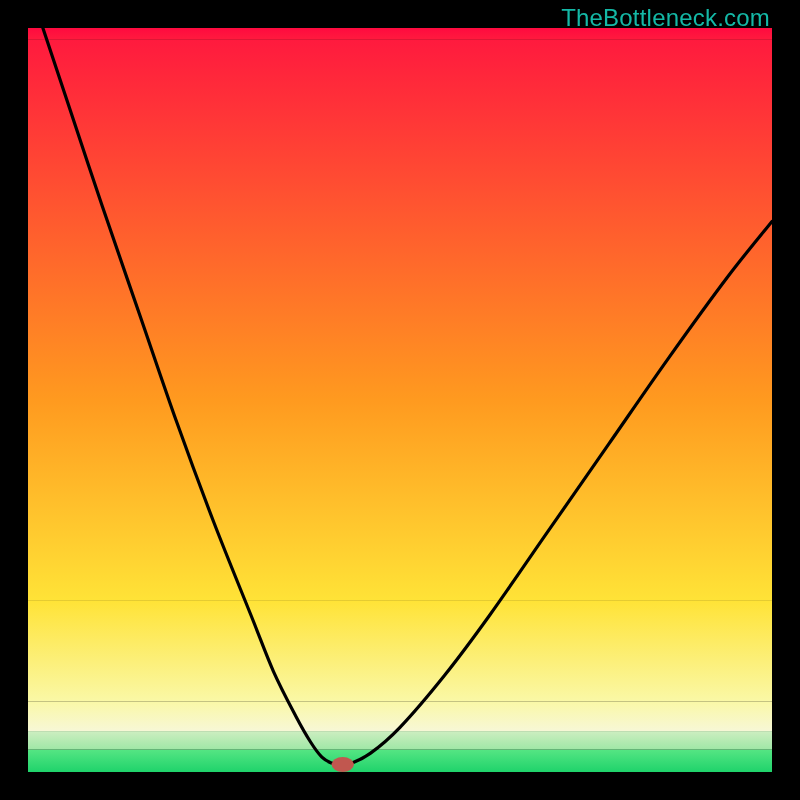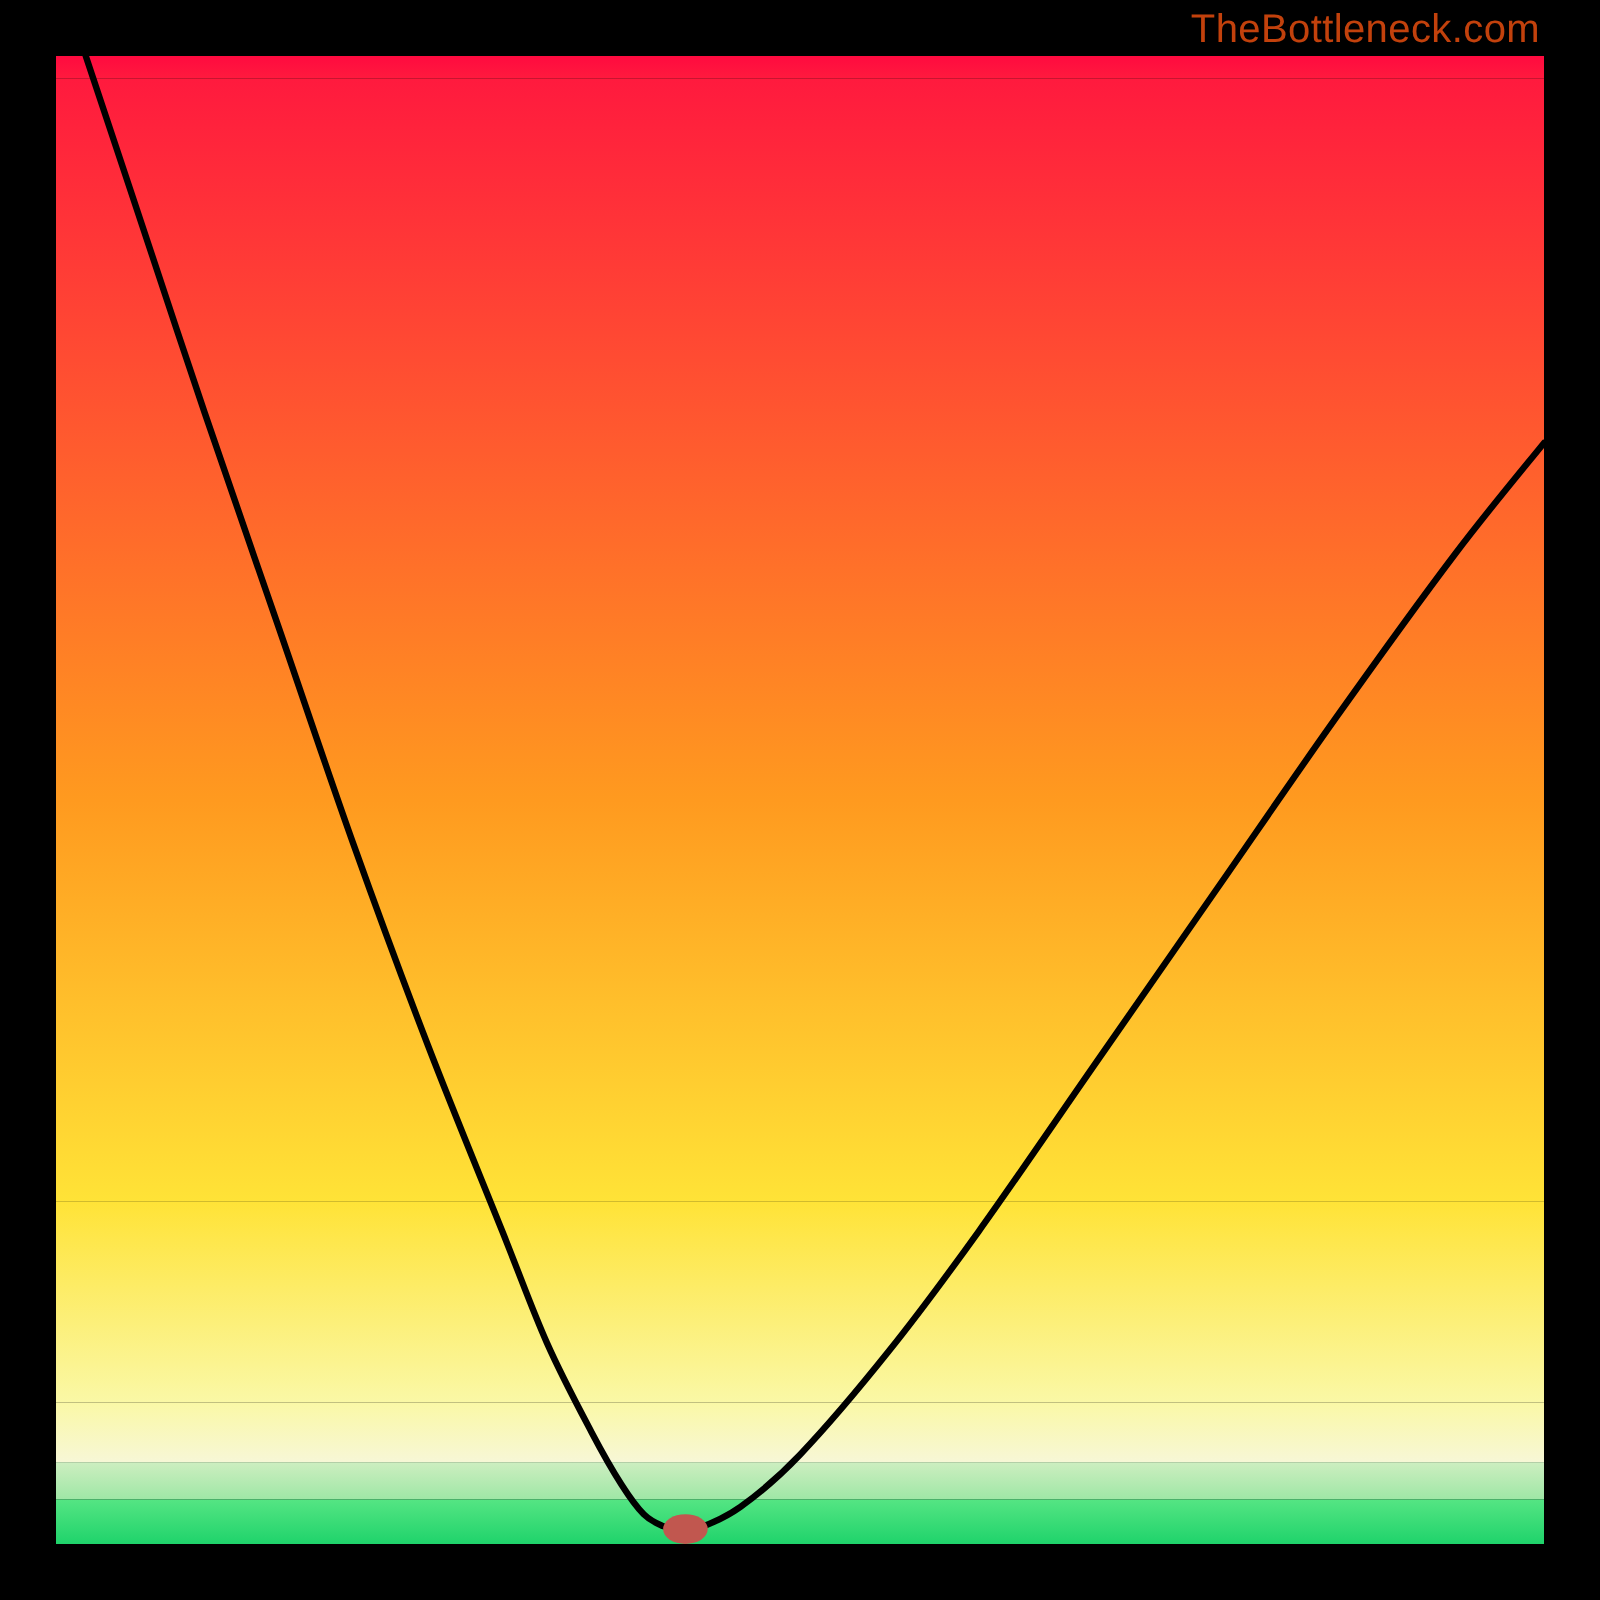--- a/index.html
+++ b/index.html
@@ -23,22 +23,22 @@
     position: absolute;
     left: 0;
     top: 0;
     width: 744px;
     height: 744px;
   }
   .watermark {
     position: absolute;
     top: 4px;
     right: 30px;
-    color: #c2410c;
-    font-size: 20px;
+    color: #14b8a6;
+    font-size: 24px;
     font-weight: 400;
     letter-spacing: 0.2px;
     user-select: none;
   }
 </style>
 </head>
 <body>
 
 <div class="frame">
   <svg class="plot" viewBox="0 0 744 744" preserveAspectRatio="none">

